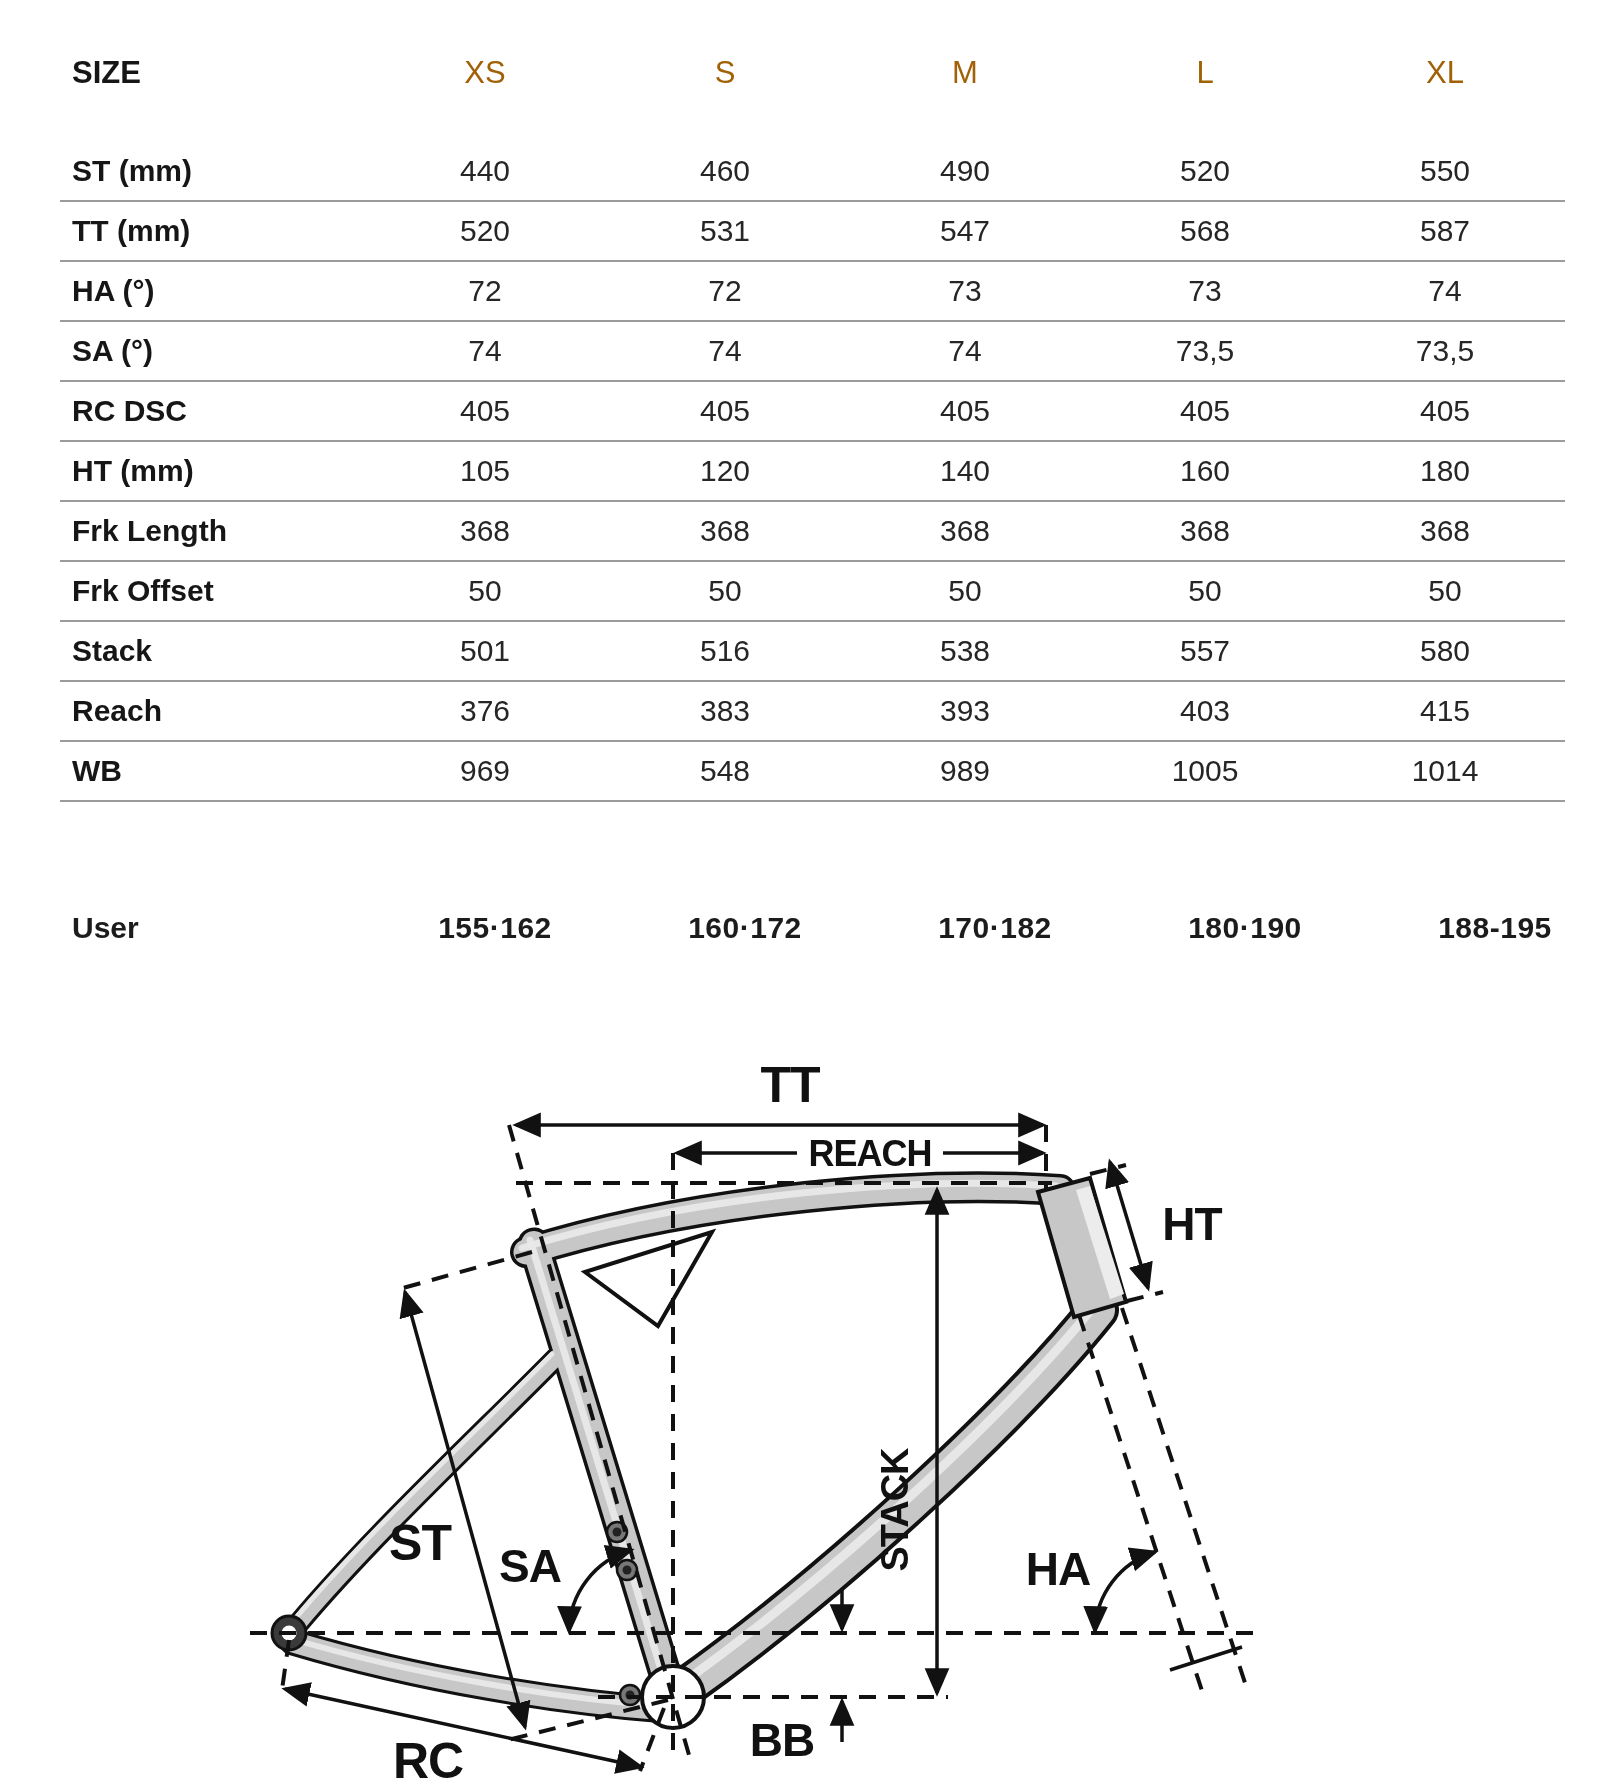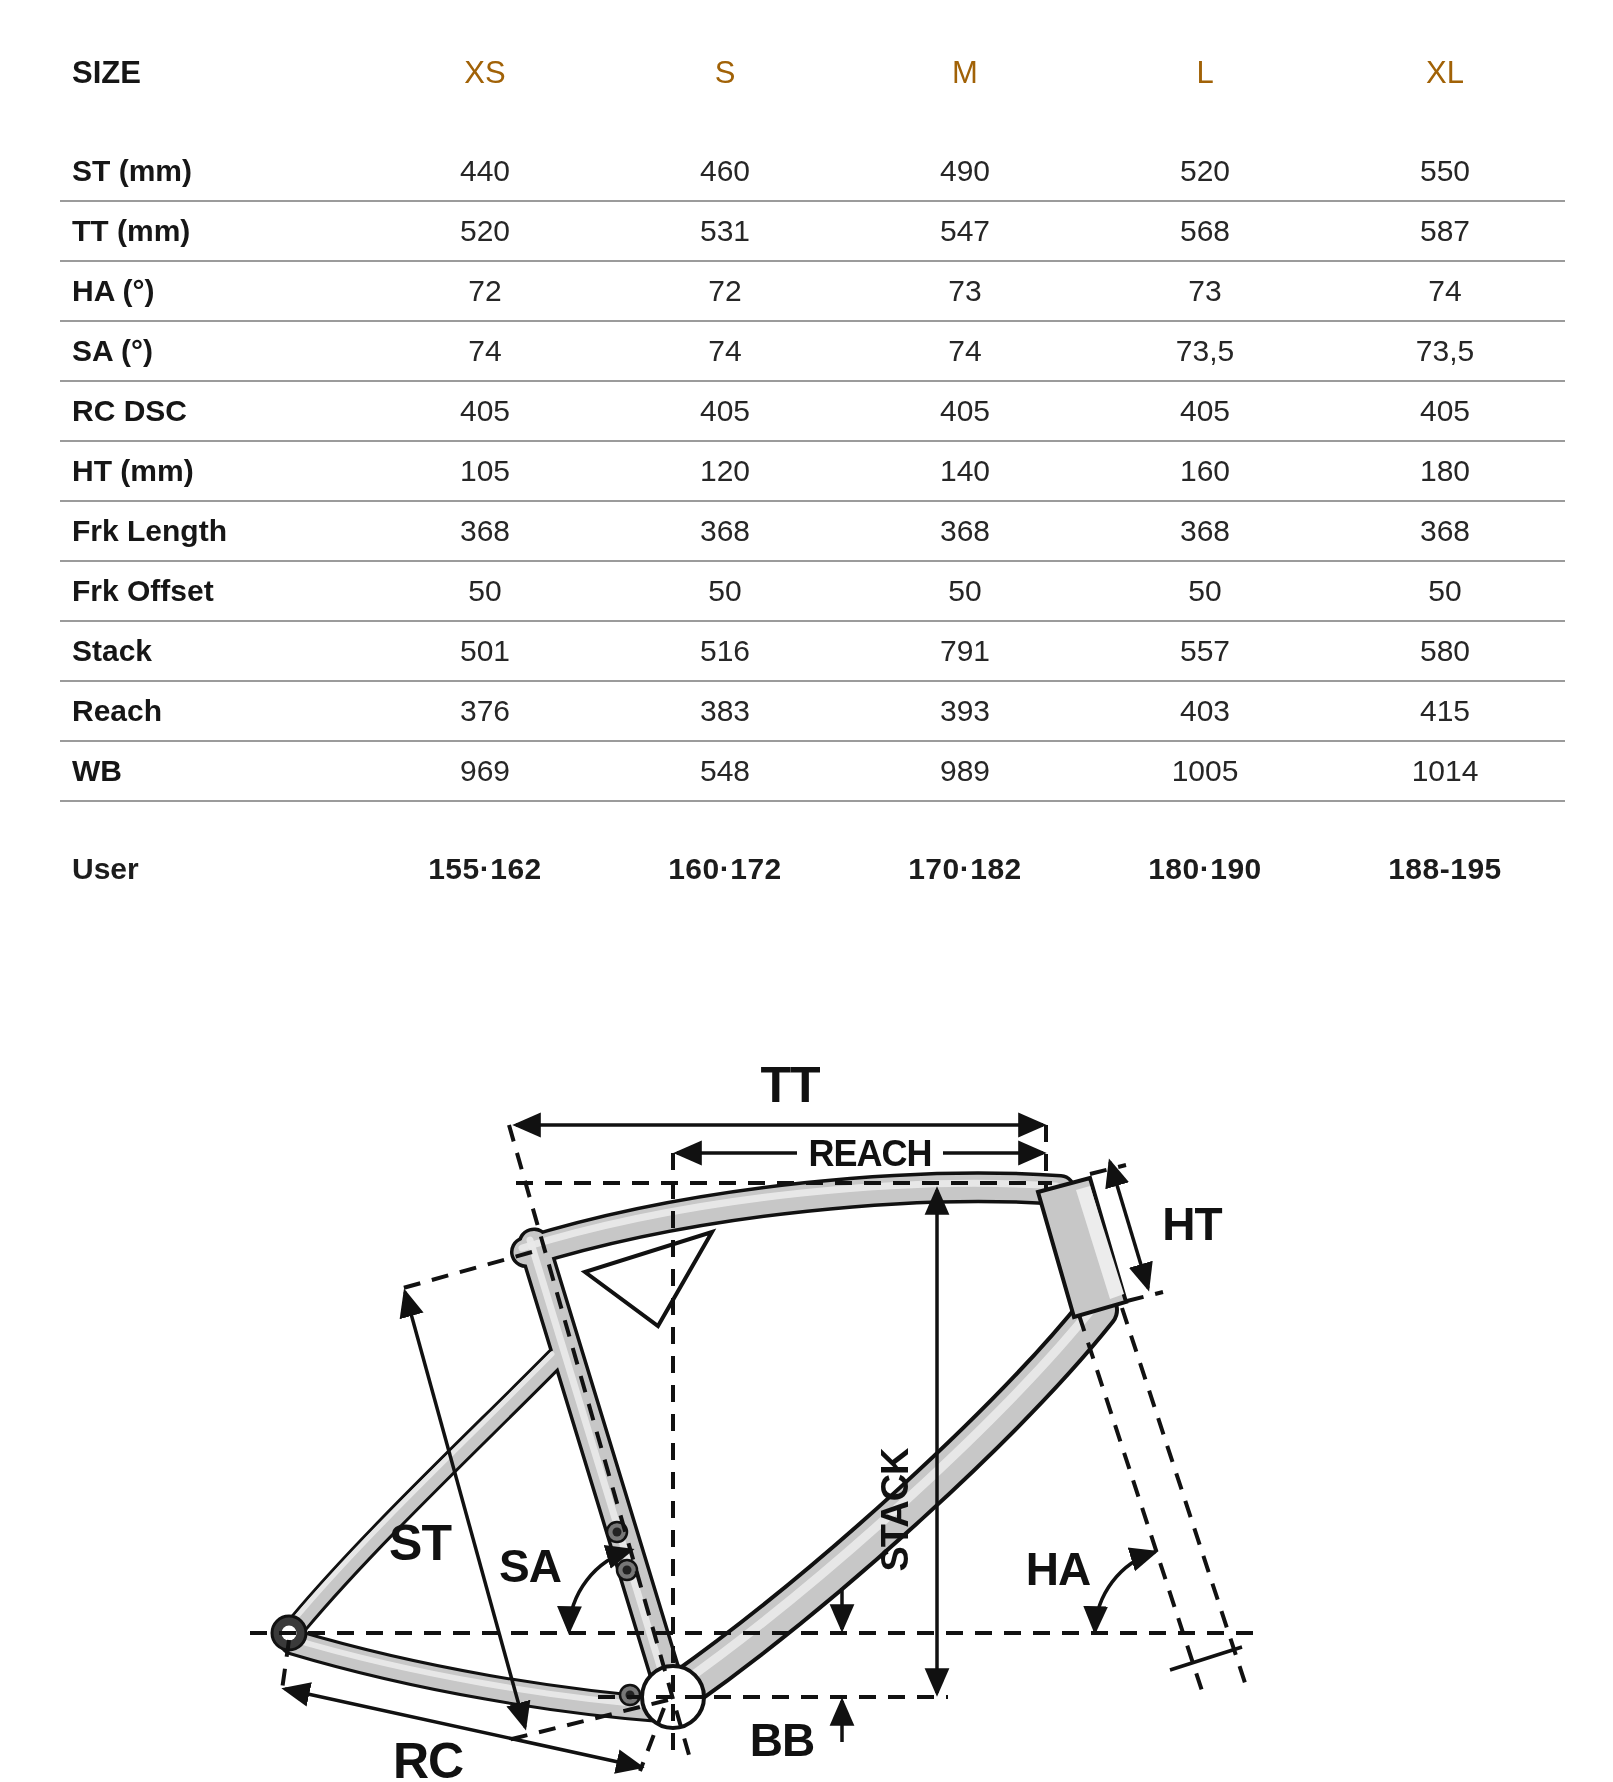--- a/index.html
+++ b/index.html
@@ -15,22 +15,22 @@
              font-size:30px;white-space:nowrap;}
   .geo-table thead th{font-size:31px;}
   .geo-table .lab{text-align:left;font-weight:bold;padding-left:12px;color:#161616;}
   .geo-table .val{text-align:center;font-weight:normal;color:#262626;}
   .geo-table thead .val{font-weight:normal;color:#a16207;}
   .geo-table tr.spacer td,.geo-table tr.spacer th{height:40px;border:none!important;}
   .geo-table tbody tr.ruled td,.geo-table tbody tr.ruled th{
              border-bottom:2px solid #9b9b9b;}
 
   
-  .user-row{margin:46px 0 0 60px;width:1505px;display:grid;
-            grid-template-columns:305px repeat(5,240px);align-items:center;height:42px;}
+  .user-row{margin:105px 0 0 60px;width:1505px;display:grid;
+            grid-template-columns:305px repeat(5,240px);align-items:center;height:42px;gap:10px;}
   .user-row .lab{font-weight:bold;font-size:30px;padding-left:12px;}
   .user-row .val{font-weight:bold;font-size:30px;text-align:center;letter-spacing:.5px;}
 
   
   .diagram{position:absolute;left:0;top:1040px;width:1613px;height:742px;}
   .diagram text{font-family:"Liberation Sans",sans-serif;font-weight:bold;
                 fill:#111;letter-spacing:-1px;}
   .dash{stroke:#111;stroke-width:4;fill:none;stroke-dasharray:17 12;}
   .dim{stroke:#111;stroke-width:3.5;fill:none;}
   .tube-o{stroke:#111;fill:none;stroke-linecap:round;}
@@ -133,21 +133,21 @@
     <td class="val">50</td>
     <td class="val">50</td>
     <td class="val">50</td>
     <td class="val">50</td>
   </tr>
 
   <tr class="ruled">
     <th class="lab">Stack</th>
     <td class="val">501</td>
     <td class="val">516</td>
-    <td class="val">791</td>
+    <td class="val">538</td>
     <td class="val">557</td>
     <td class="val">580</td>
   </tr>
 
   <tr class="ruled">
     <th class="lab">Reach</th>
     <td class="val">376</td>
     <td class="val">383</td>
     <td class="val">393</td>
     <td class="val">403</td>

